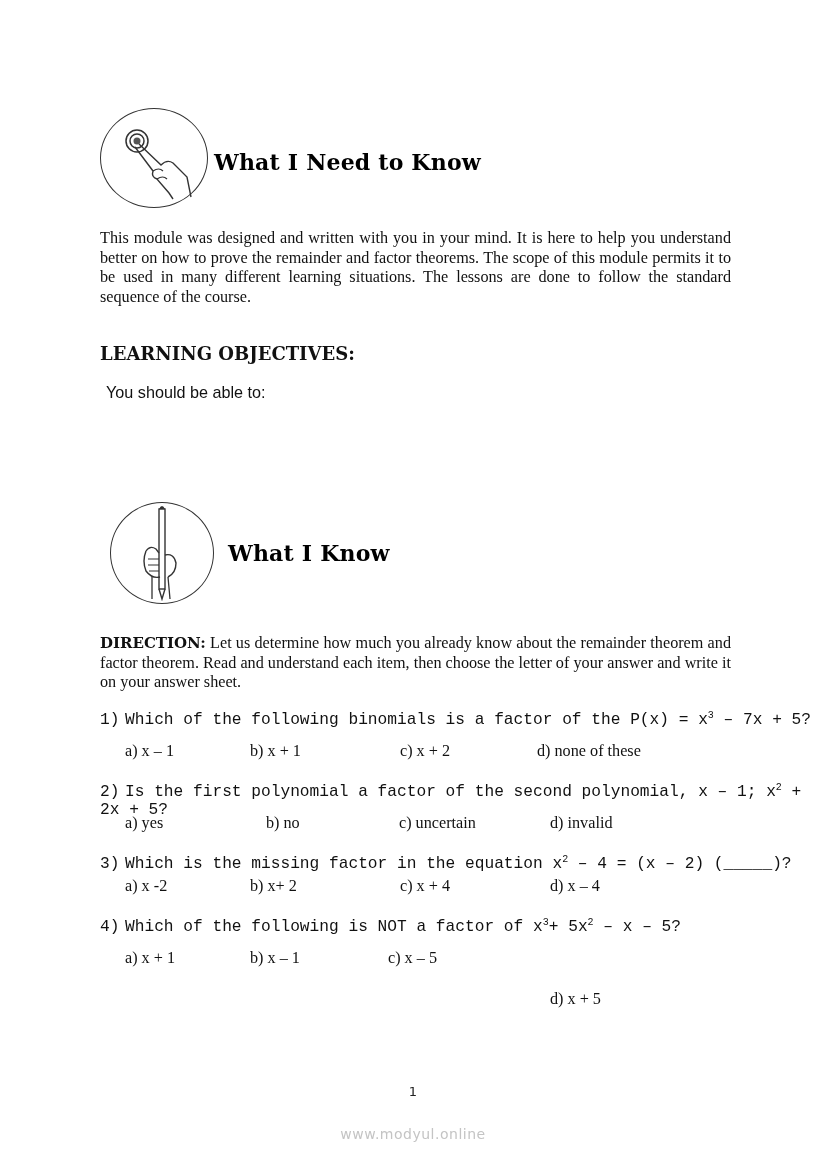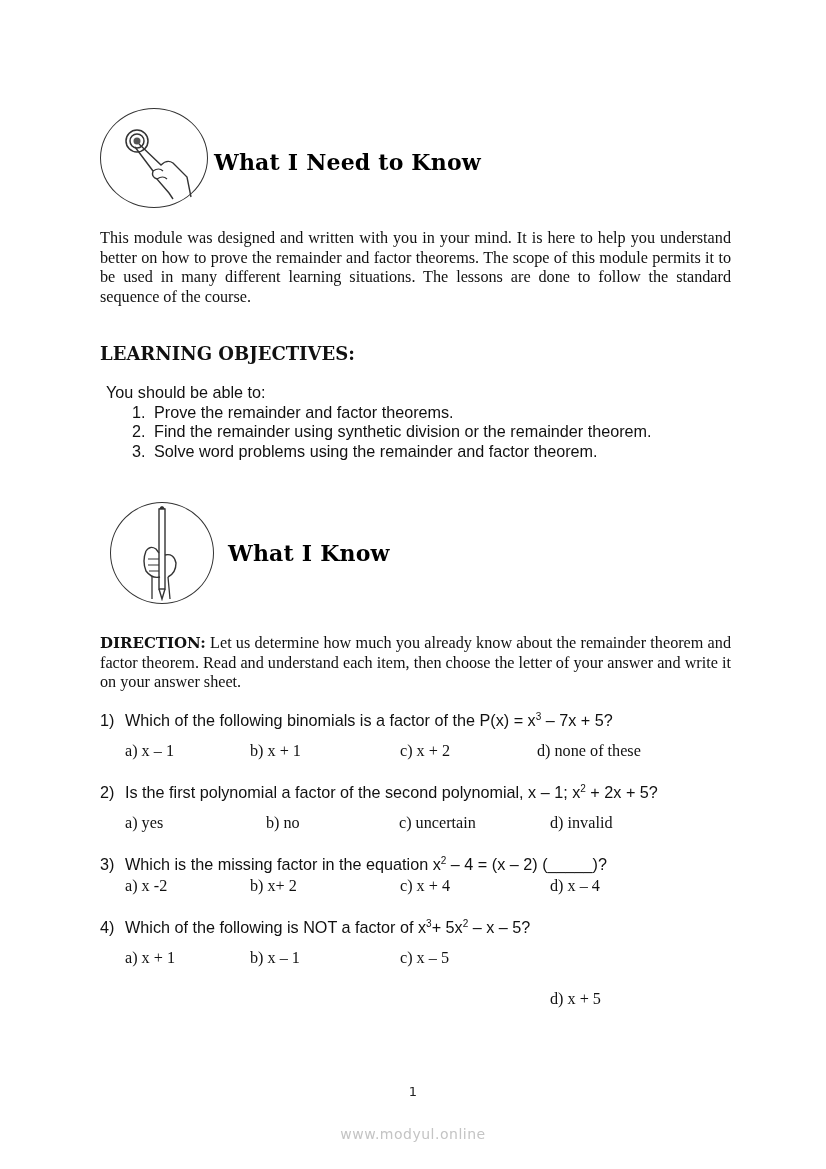--- a/index.html
+++ b/index.html
@@ -9,21 +9,21 @@
   .icon-circle { border: 1.5px solid #333; border-radius: 50%; box-sizing: border-box; display: flex; align-items: center; justify-content: center; background: #fff; }
   .section-title { font-family: "DejaVu Serif", "Liberation Serif", serif; font-weight: bold; font-size: 22px; color: #000; letter-spacing: 0.2px; }
 
   .para { position: absolute; left: 100px; width: 631px; font-family: "Liberation Serif", "DejaVu Serif", serif; font-size: 16.2px; line-height: 19.6px; text-align: justify; color: #111; }
   .bold-label { font-family: "DejaVu Serif", "Liberation Serif", serif; font-weight: bold; font-size: 18px; }
 
   .objectives { position: absolute; left: 106px; top: 383px; font-family: Liberation Sans, sans-serif; font-size: 16.2px; line-height: 19.6px; }
   .objectives ol { margin: 0; padding-left: 44px; }
   .objectives li { padding-left: 4px; }
 
-  .q { position: absolute; left: 100px; font-family: Liberation Sans, sans-serif; font-size: 16.2px; }
+  .q { position: absolute; left: 100px; font-family: Liberation Mono, monospace; font-size: 16.2px; }
   .q .num { display: inline-block; width: 25px; }
   .choices { position: absolute; left: 125px; font-family: "Liberation Serif", serif; font-size: 16.2px; }
   .choices span { position: absolute; white-space: nowrap; }
   sup { font-size: 10px; vertical-align: 6px; line-height: 0; }
 
   .pagenum { position: absolute; left: 0; width: 826px; top: 1084px; text-align: center; font-family: "DejaVu Sans", sans-serif; font-size: 13px; color: #222; }
   .watermark { position: absolute; left: 0; width: 826px; top: 1126px; text-align: center; font-family: "DejaVu Sans", sans-serif; font-size: 14px; color: #c4c4c4; letter-spacing: 0.5px; }
 </style>
 </head>
 <body>
@@ -44,25 +44,20 @@
 </div>
 
 <div class="para" style="top:229px;">This module was designed and written with you in your mind. It is here to help you understand better on how to prove the remainder and factor theorems. The scope of this module permits it to be used in many different learning situations. The lessons are done to follow the standard sequence of the course.</div>
 
 <div class="para" style="top:344px;">
   <span class="bold-label">LEARNING  OBJECTIVES:</span>
 </div>
 
 <div class="objectives">
   <div>You should be able to:</div>
-  <ol>
-    <li>Prove the remainder and factor theorems.</li>
-    <li>Find the remainder using synthetic division or the remainder theorem.</li>
-    <li>Solve word problems using the remainder and factor theorem.</li>
-  </ol>
 </div>
 
 <div class="section-head" style="left:110px; top:502px;">
   <div class="icon-circle" style="width:104px; height:102px;">
     <svg width="80" height="96" viewBox="0 0 80 96">
       <rect x="37" y="4" width="6" height="80" fill="none" stroke="#333" stroke-width="1.4"></rect>
       <path d="M37 4 Q40 -2 43 4" fill="#333"></path>
       <path d="M37 84 L40 94 L43 84" fill="none" stroke="#333" stroke-width="1.4"></path>
       <path d="M24 46 Q20 56 24 66 Q30 74 38 72" fill="none" stroke="#333" stroke-width="1.4"></path>
       <path d="M24 46 Q28 40 34 44 L37 48" fill="none" stroke="#333" stroke-width="1.3"></path>
@@ -107,18 +102,18 @@
   <span style="left:275px;">c) x + 4</span>
   <span style="left:425px;">d) x – 4</span>
 </div>
 
 <div class="q" style="top:918px;">
   <span class="num">4)</span><span>Which of the following is NOT a factor of x</span><sup>3</sup><span>+ 5x</span><sup>2</sup><span> – x – 5?</span>
 </div>
 <div class="choices" style="top:949px;">
   <span style="left:0;">a) x + 1</span>
   <span style="left:125px;">b) x – 1</span>
-  <span style="left:275px;">c) x – 5</span>
+  <span style="left:263px;">c) x – 5</span>
   <span style="left:425px;margin-top:41px;">d) x + 5</span>
 </div>
 
 <div class="pagenum">1</div>
 <div class="watermark">www.modyul.online</div>
 
 </body></html>

